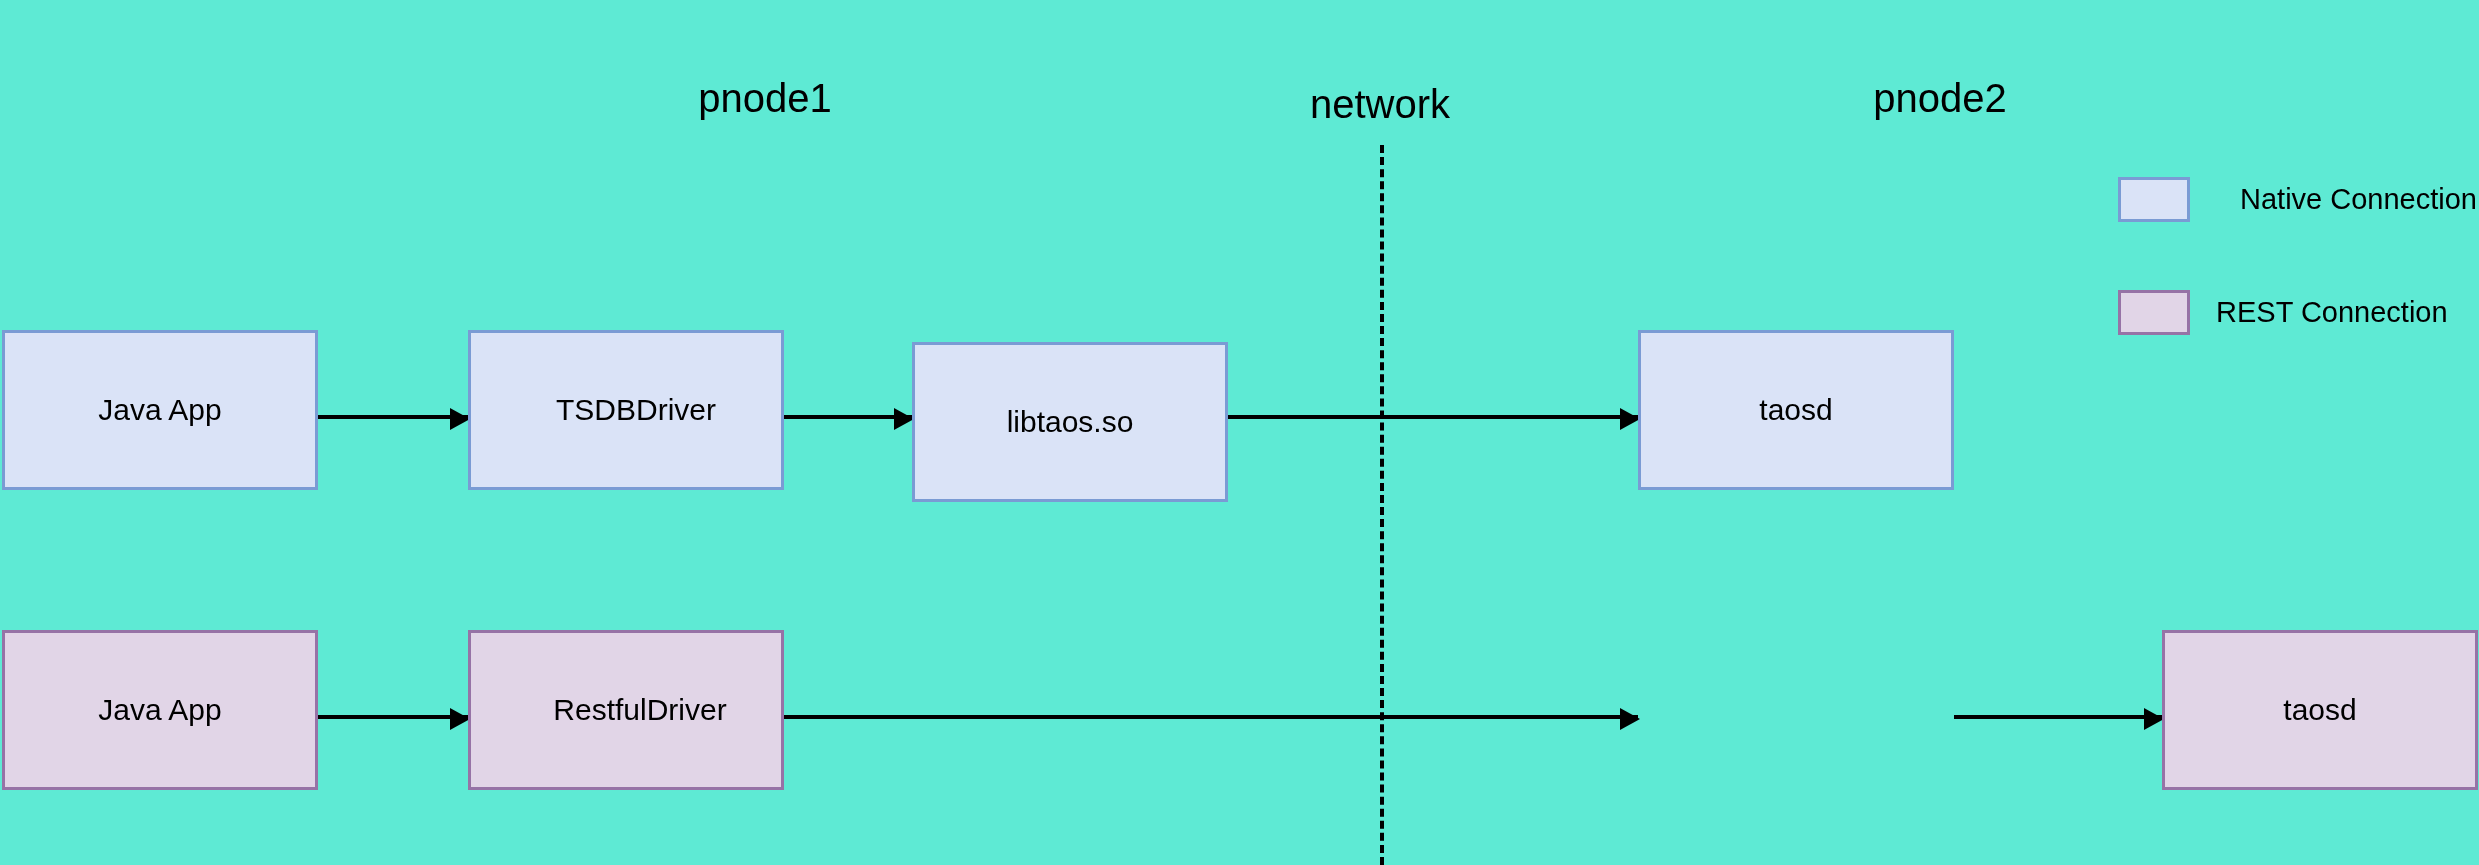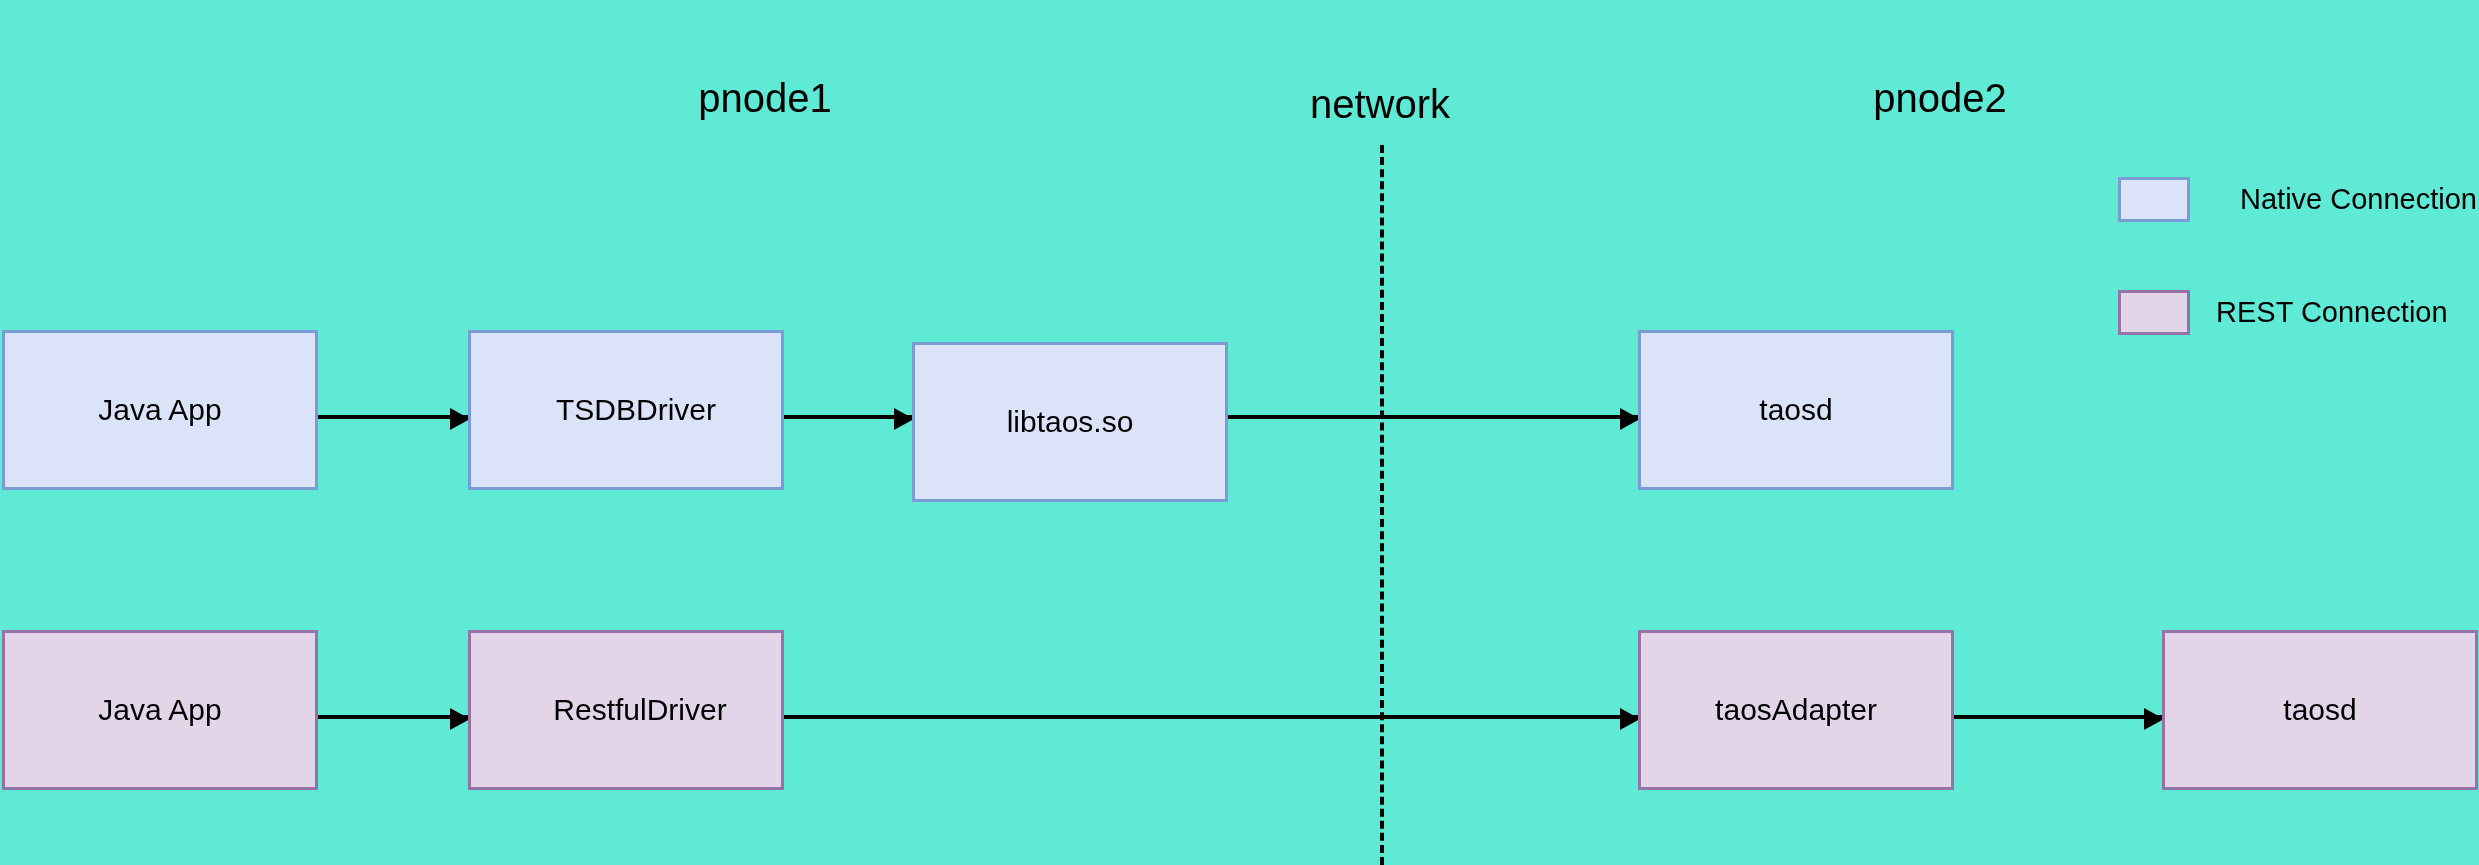--- a/index.html
+++ b/index.html
@@ -134,23 +134,20 @@
   <div class="node-box rest" style="left:2px; top:630px; width:316px; height:160px;">
     <span>Java App</span>
   </div>
   <div class="arrow" style="left:318px; top:715px; width:150px;"></div>
 
   <div class="node-box rest" style="left:468px; top:630px; width:316px; height:160px;padding-left:28px;">
     <span>RestfulDriver</span>
   </div>
   <div class="arrow" style="left:784px; top:715px; width:854px;"></div>
 
-  <div class="node-box rest" style="left:1638px; top:630px; width:316px; height:160px;">
-    <span>taosAdapter</span>
-  </div>
   <div class="arrow" style="left:1954px; top:715px; width:208px;"></div>
 
   <div class="node-box rest" style="left:2162px; top:630px; width:316px; height:160px;">
     <span>taosd</span>
   </div>
 
   <div class="legend-row" style="left:2118px; top:177px;gap:24px;">
     <span class="legend-swatch native"></span>
     <span class="legend-text">Native Connection</span>
   </div>

